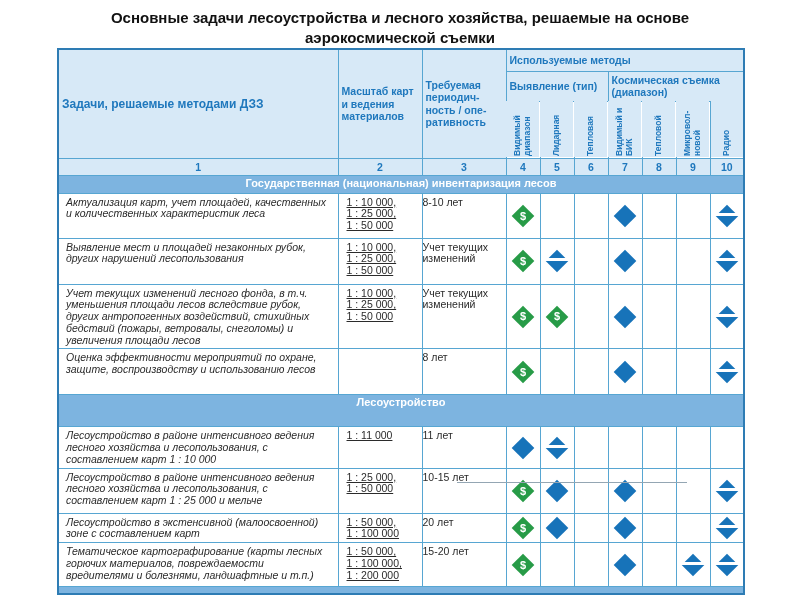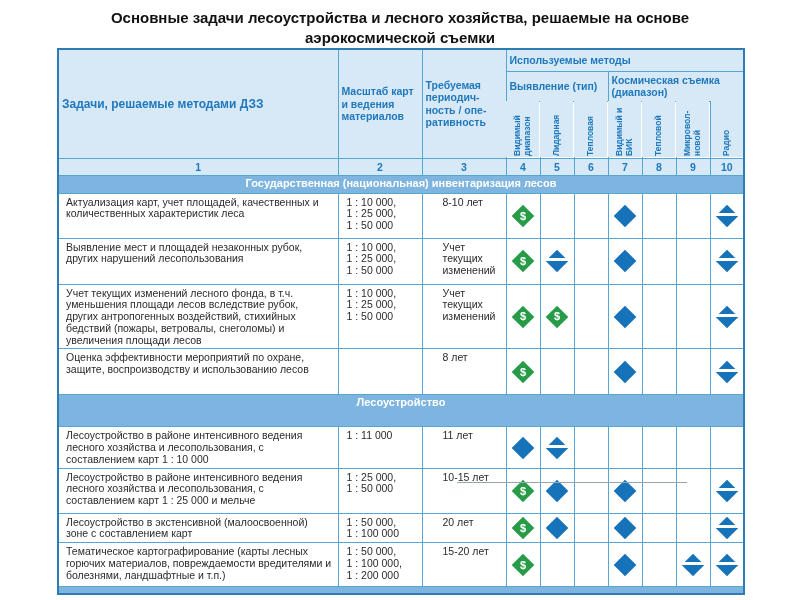--- a/index.html
+++ b/index.html
@@ -46,23 +46,23 @@
   }
   tr.section td{
     background:var(--section-bg);color:#ffffff;font-weight:bold;
     font-size:11px;text-align:center;padding:1px 4px;line-height:1.2;margin-left:32px;
   }
   tr.partial td{background:var(--section-bg);padding:0;height:6px;}
   tbody td{
     background:#ffffff;color:var(--body-text);font-size:10.5px;line-height:1.12;
     vertical-align:top;
   }
-  td.task{padding:3px 5px 2px 7px;text-align:left;}
-  td.scale{padding:3px 2px 2px 8px;text-align:left;white-space:pre-line;}
-  td.period{padding:3px 2px 2px 20px;text-align:left;}
+  td.task{padding:3px 5px 2px 7px;text-align:left;font-style:italic;}
+  td.scale{padding:3px 2px 2px 8px;text-align:left;white-space:pre-line;text-decoration:underline;}
+  td.period{padding:3px 2px 2px 0;text-align:left;}
   td.m{vertical-align:middle;text-align:center;padding:0;}
   .mk{position:relative;display:inline-block;width:24px;height:24px;vertical-align:middle;}
   .mk::before{content:"";position:absolute;left:4px;top:4px;width:16px;height:16px;transform:rotate(45deg);}
   .mk.solid::before{background:var(--blue);}
   .mk.split::before{background:var(--blue);}
   .mk.split::after{content:"";position:absolute;left:0;top:9px;width:24px;height:3px;background:#ffffff;}
   .mk.dollar::before{background:var(--green);}
   .mk .g{
     position:absolute;left:0;top:0;width:24px;height:24px;display:flex;
     align-items:center;justify-content:center;color:#ffffff;font-weight:bold;font-size:11px;

